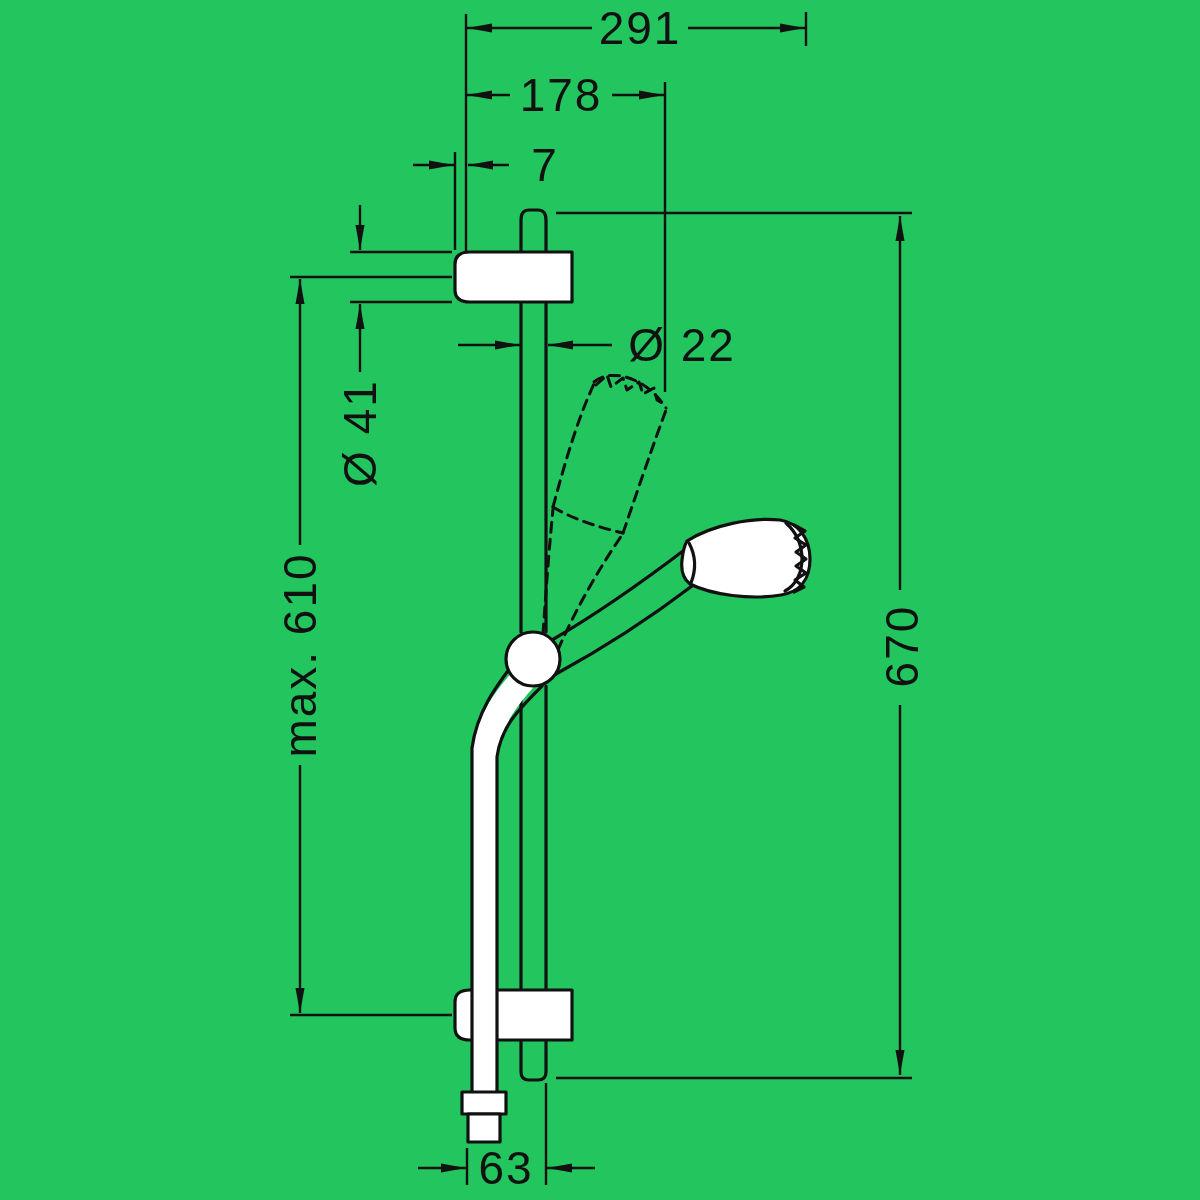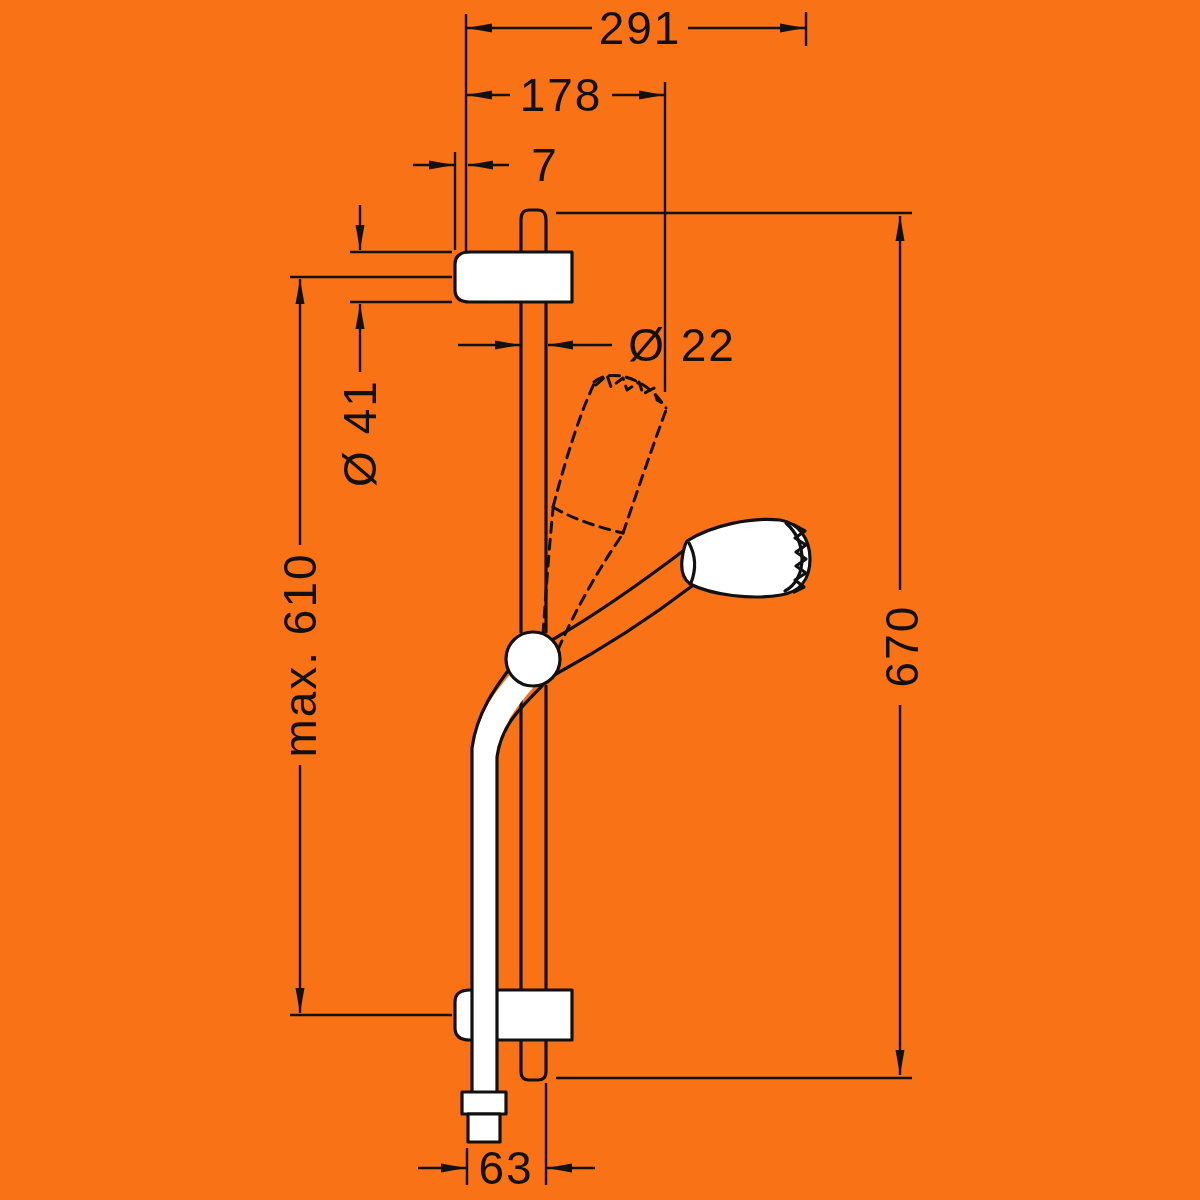--- a/index.html
+++ b/index.html
@@ -1,17 +1,17 @@
 <!DOCTYPE html>
 <html><head>
 <meta charset="utf-8">
 <style>
   html,body{margin:0;padding:0;background:#ffffff;}
   .stage{
-    width:1200px;height:1200px;position:relative;background:#f97316;
+    width:1200px;height:1200px;position:relative;background:#22c55e;
     font-family:"Liberation Sans", sans-serif;overflow:hidden;
   }
   svg{display:block;}
   .outline{fill:none;stroke:#111;stroke-width:3.2;stroke-linecap:round;stroke-linejoin:round;}
   .outline-fill{fill:#fff;stroke:#111;stroke-width:3.2;stroke-linejoin:round;}
   .dashed{fill:none;stroke:#111;stroke-width:3;stroke-dasharray:10 7;stroke-linecap:round;stroke-linejoin:round;}
   .dim{fill:none;stroke:#111;stroke-width:2.4;}
   .ext{fill:none;stroke:#111;stroke-width:2.4;}
   .dim-text{font-size:46px;fill:#111;letter-spacing:2px;}
 </style>

